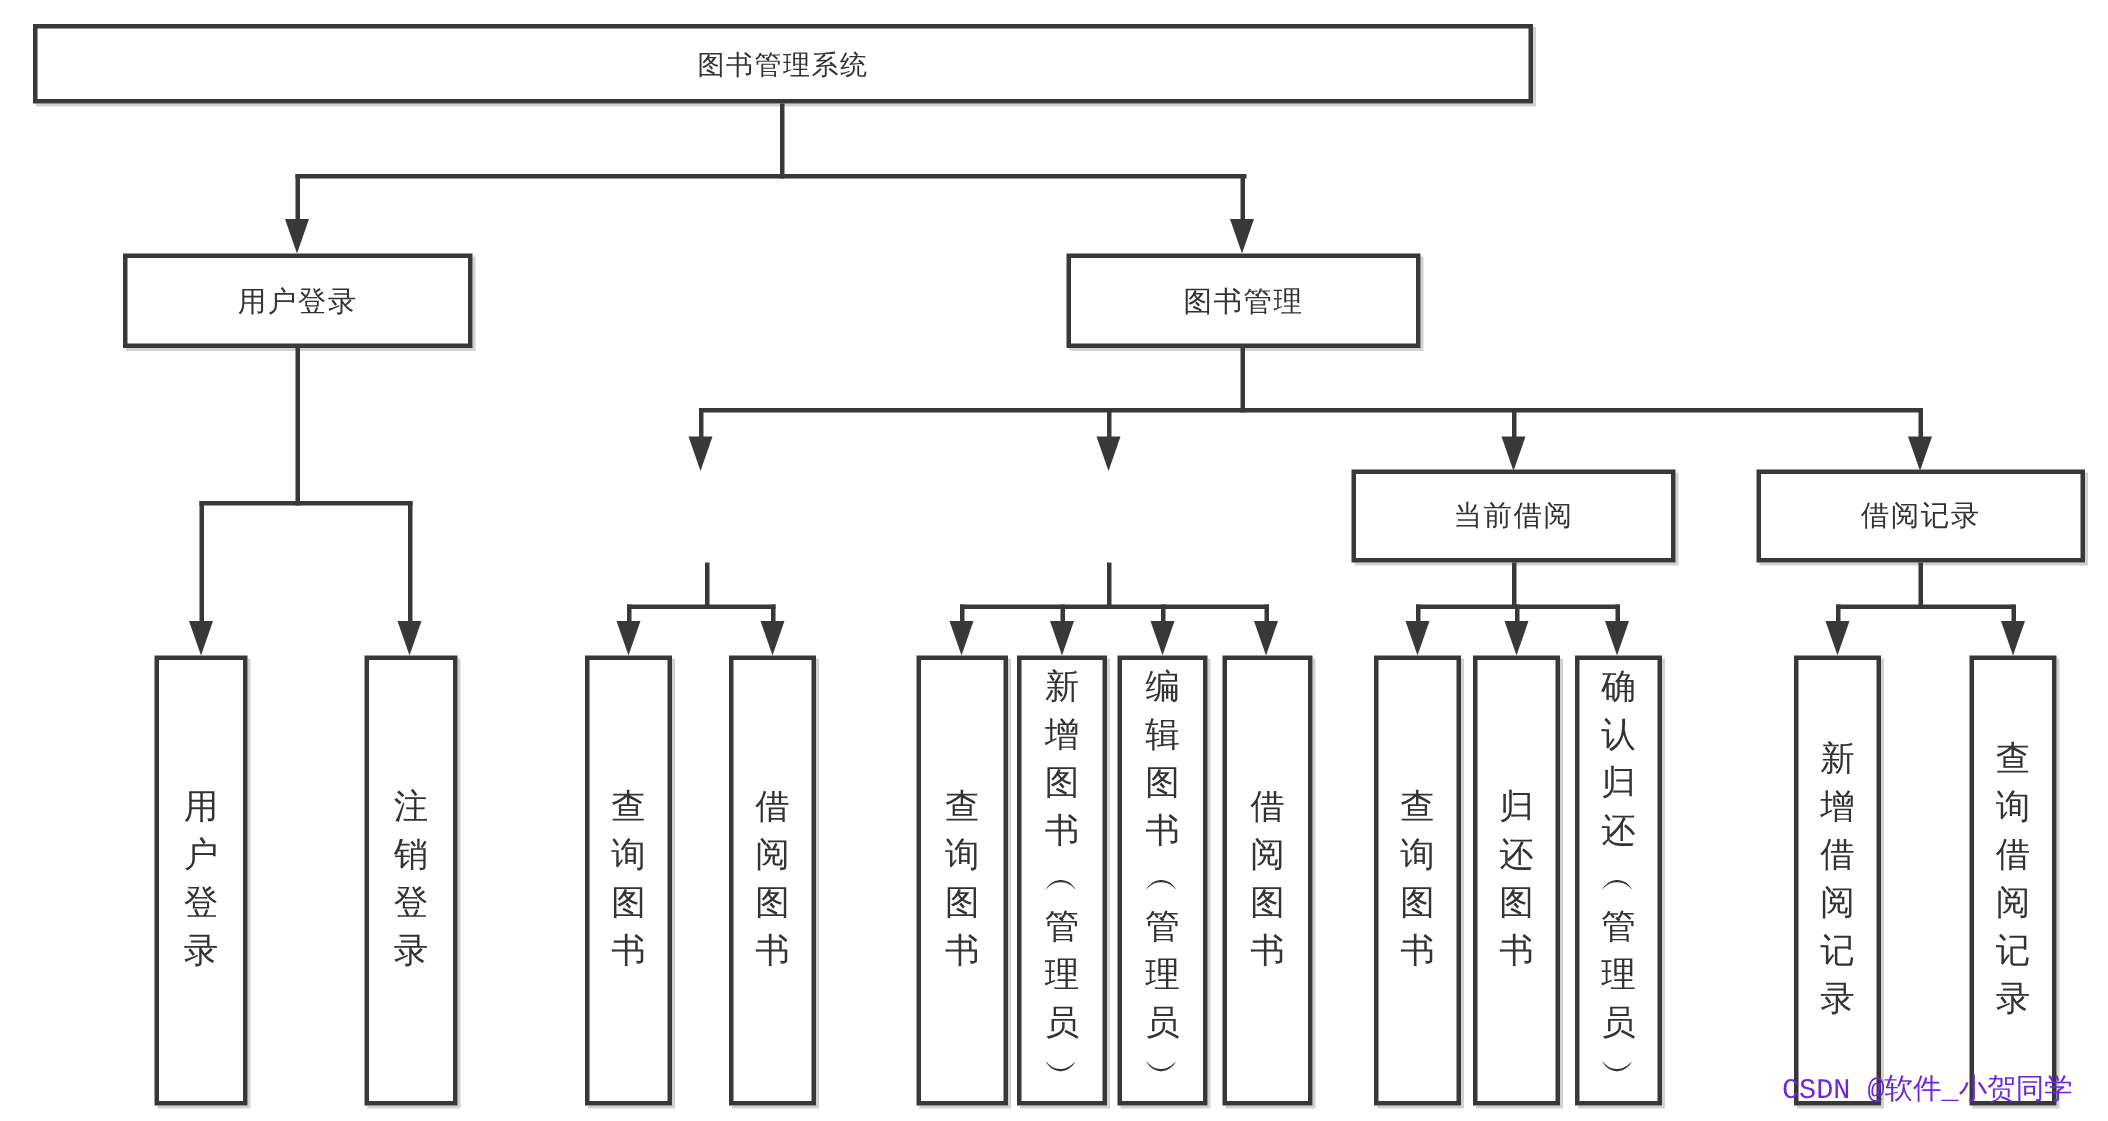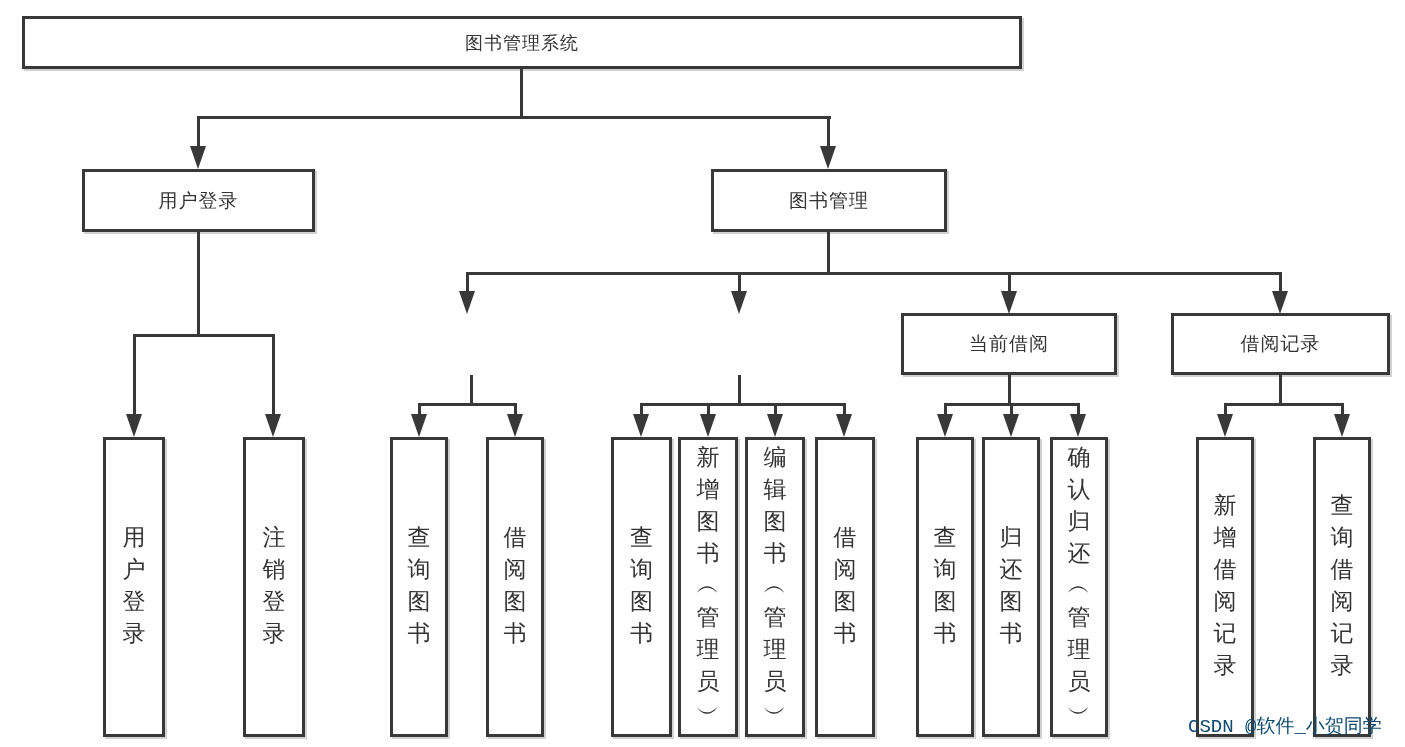--- a/index.html
+++ b/index.html
@@ -46,21 +46,21 @@
     position:absolute;
     width:0;height:0;
     border-left:8px solid transparent;
     border-right:8px solid transparent;
     border-top:23px solid #383838;
   }
   .watermark{
     position:absolute;
     left:1188px;top:713px;
     font-size:19px;
-    color:#0c4a6e;
+    color:#6d28d9;
     white-space:nowrap;
     z-index:10;
   }
 </style>
 </head>
 <body>
 
 <div class="canvas">
 
   <div class="box root" style="left:22px;top:16px;width:1000px;height:53px">

